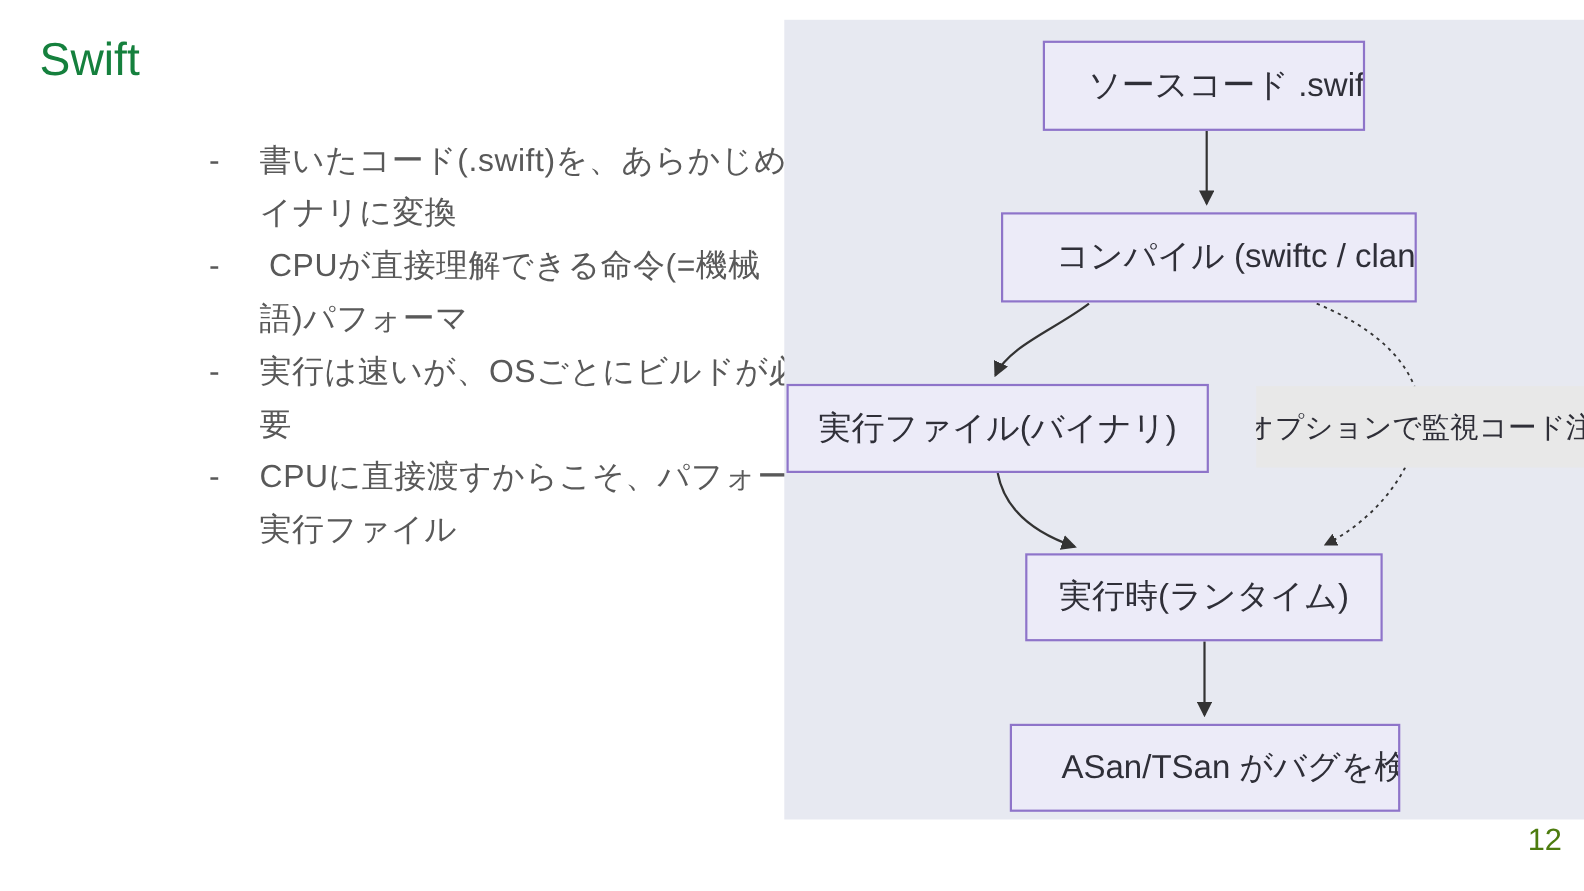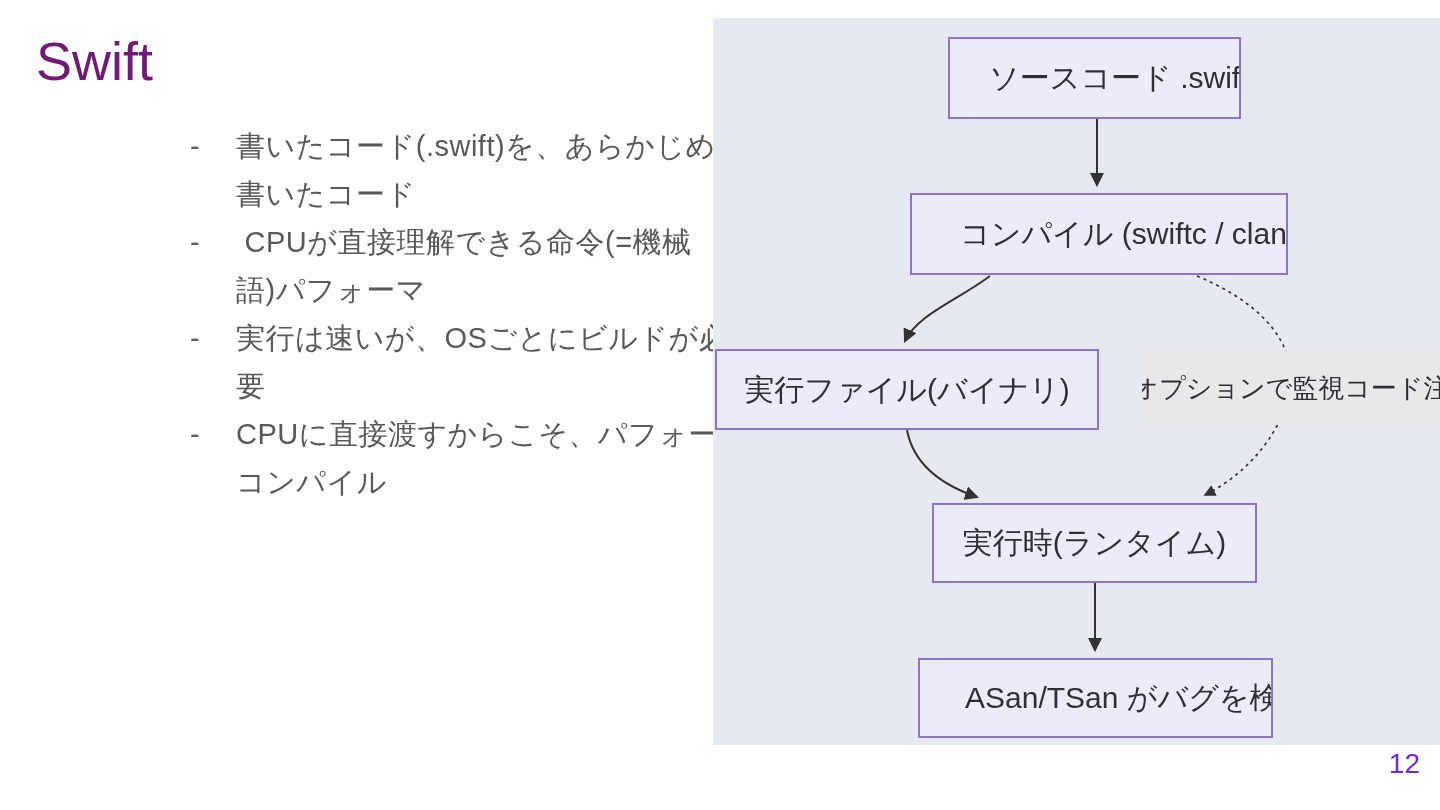--- a/index.html
+++ b/index.html
@@ -6,21 +6,21 @@
   html,body { width:1440px; height:810px; }
   body {
     font-family:"Liberation Sans","DejaVu Sans",sans-serif;
     background:#ffffff; position:relative; overflow:hidden;
   }
   .slide { position:absolute; inset:0; background:#ffffff; }
 
   
   .title {
     position:absolute; left:36px; top:30px;
-    font-size:54px; font-weight:400; color:#701a75;
+    font-size:42px; font-weight:400; color:#15803d;
     letter-spacing:0px; line-height:1.15;
   }
 
   
   .bullets { position:absolute; left:190px; top:122px; width:540px; }
   .bullet { display:flex; align-items:flex-start; }
   .dash {
     flex:0 0 46px; font-size:29px; line-height:48px; color:#595959;
   }
   .blines { flex:1; }
@@ -61,57 +61,57 @@
     overflow:hidden;
     gap:36px;
   }
   .edge-label .elline {
     font-size:26px; line-height:33px; color:#2f2f38; white-space:pre;
   }
 
   
   .page-number {
     position:absolute; right:20px; top:748px; width:80px;
-    text-align:right; font-size:28px; color:#6d28d9;
+    text-align:right; font-size:28px; color:#4d7c0f;
   }
 </style>
 </head>
 <body>
 
 <div class="slide">
 
   <h1 class="title">Swift</h1>
 
   <div class="bullets">
     <div class="bullet">
       <span class="dash">-</span>
       <span class="blines">
         <span class="bline">書いたコード(.swift)を、あらかじめバ</span>
-        <span class="bline">書いたコード</span>
+        <span class="bline">イナリに変換</span>
       </span>
     </div>
     <div class="bullet">
       <span class="dash">-</span>
       <span class="blines">
         <span class="bline"> CPUが直接理解できる命令(=機械</span>
         <span class="bline">語)パフォーマ</span>
       </span>
     </div>
     <div class="bullet">
       <span class="dash">-</span>
       <span class="blines">
         <span class="bline">実行は速いが、OSごとにビルドが必</span>
         <span class="bline">要</span>
       </span>
     </div>
     <div class="bullet">
       <span class="dash">-</span>
       <span class="blines">
         <span class="bline">CPUに直接渡すからこそ、パフォーマ</span>
-        <span class="bline">コンパイル</span>
+        <span class="bline">実行ファイル</span>
       </span>
     </div>
   </div>
 
   <div class="diagram">
 
     <svg class="edges" viewBox="0 0 727 727" xmlns="http://www.w3.org/2000/svg">
       <defs>
         <marker id="arrowhead" viewBox="0 0 10 10" refX="8.5" refY="5" markerWidth="7" markerHeight="7" orient="auto-start-reverse">
           <path d="M0,0 L10,5 L0,10 z" fill="#333333"></path>

